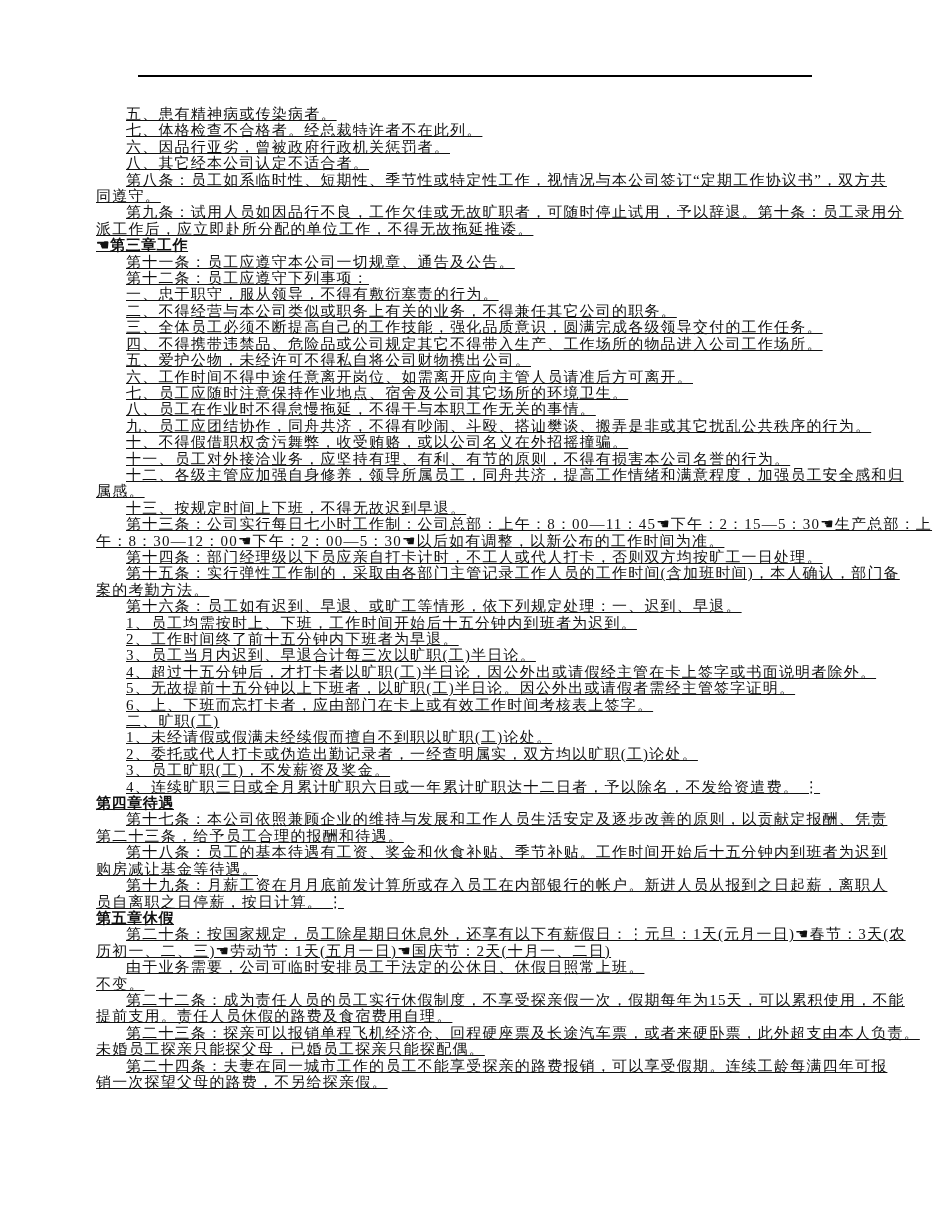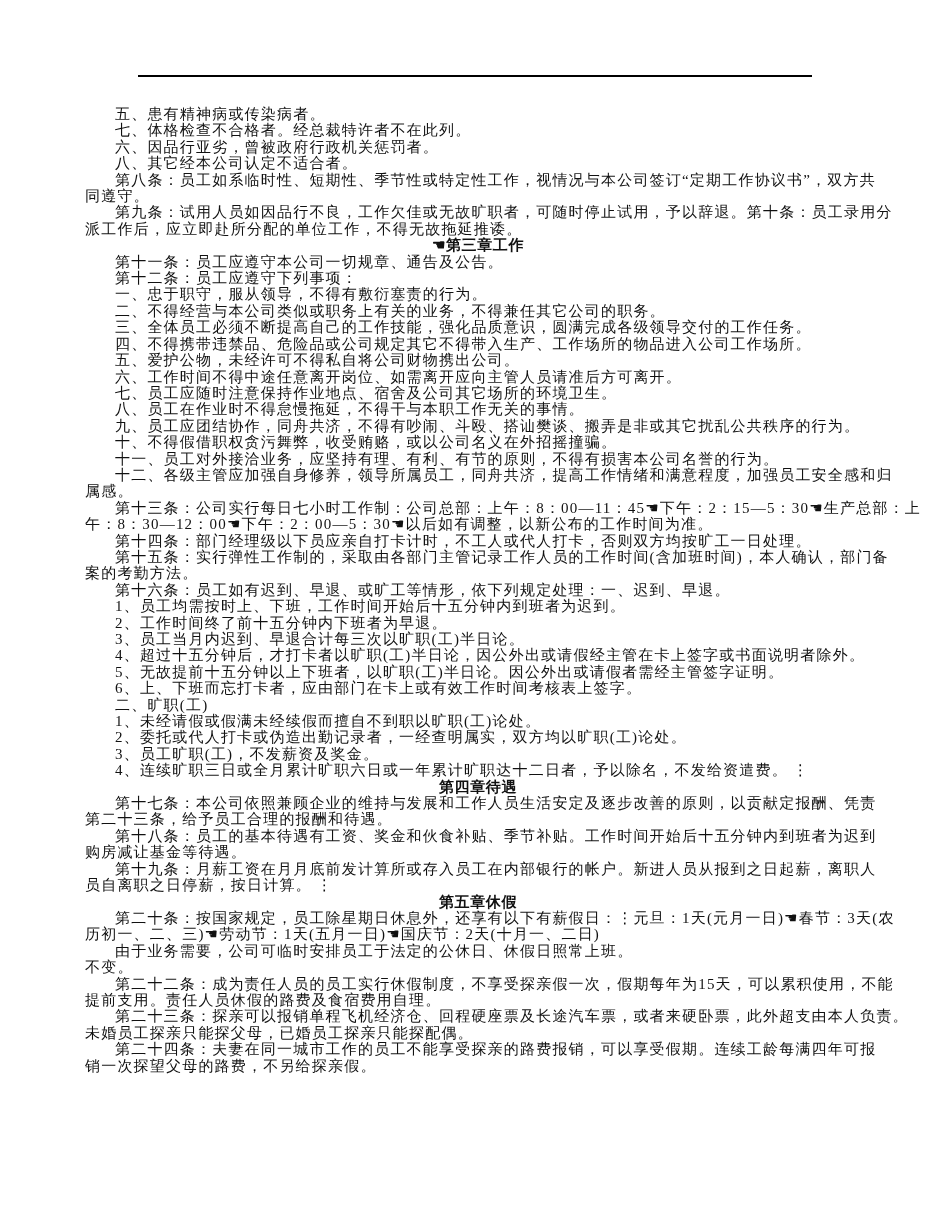--- a/index.html
+++ b/index.html
@@ -19,37 +19,37 @@
   .header-rule {
     position: absolute;
     left: 138px;
     top: 75px;
     width: 674px;
     height: 2px;
     background: #000000;
   }
   .content {
     position: absolute;
-    left: 85px;
+    left: 96px;
     top: 106px;
     width: 786px;
+    text-decoration: underline;
   }
   .ln {
     height: 16.42px;
     line-height: 16.42px;
     font-size: 15px;
     letter-spacing: 1.2px;
     white-space: nowrap;
     overflow: visible;
   }
   .ln.indent {
     text-indent: 30px;
   }
   .ln.heading {
-    text-align: center;
     font-weight: bold;
     letter-spacing: 0.6px;
   }
 </style>
 </head>
 <body>
 
 <div class="page">
   <div class="header-rule"></div>
   <div class="content" id="content">
@@ -70,20 +70,21 @@
       <div class="ln indent">四、不得携带违禁品、危险品或公司规定其它不得带入生产、工作场所的物品进入公司工作场所。</div>
       <div class="ln indent">五、爱护公物，未经许可不得私自将公司财物携出公司。</div>
       <div class="ln indent">六、工作时间不得中途任意离开岗位、如需离开应向主管人员请准后方可离开。</div>
       <div class="ln indent">七、员工应随时注意保持作业地点、宿舍及公司其它场所的环境卫生。</div>
       <div class="ln indent">八、员工在作业时不得怠慢拖延，不得干与本职工作无关的事情。</div>
       <div class="ln indent">九、员工应团结协作，同舟共济，不得有吵闹、斗殴、搭讪樊谈、搬弄是非或其它扰乱公共秩序的行为。</div>
       <div class="ln indent">十、不得假借职权贪污舞弊，收受贿赂，或以公司名义在外招摇撞骗。</div>
       <div class="ln indent">十一、员工对外接洽业务，应坚持有理、有利、有节的原则，不得有损害本公司名誉的行为。</div>
       <div class="ln indent">十二、各级主管应加强自身修养，领导所属员工，同舟共济，提高工作情绪和满意程度，加强员工安全感和归</div>
       <div class="ln cont">属感。</div>
+      <div class="ln indent">十三、按规定时间上下班，不得无故迟到早退。</div>
       <div class="ln indent">第十三条：公司实行每日七小时工作制：公司总部：上午：8：00—11：45☚下午：2：15—5：30☚生产总部：上</div>
       <div class="ln cont">午：8：30—12：00☚下午：2：00—5：30☚以后如有调整，以新公布的工作时间为准。</div>
       <div class="ln indent">第十四条：部门经理级以下员应亲自打卡计时，不工人或代人打卡，否则双方均按旷工一日处理。</div>
       <div class="ln indent">第十五条：实行弹性工作制的，采取由各部门主管记录工作人员的工作时间(含加班时间)，本人确认，部门备</div>
       <div class="ln cont">案的考勤方法。</div>
       <div class="ln indent">第十六条：员工如有迟到、早退、或旷工等情形，依下列规定处理：一、迟到、早退。</div>
       <div class="ln indent">1、员工均需按时上、下班，工作时间开始后十五分钟内到班者为迟到。</div>
       <div class="ln indent">2、工作时间终了前十五分钟内下班者为早退。</div>
       <div class="ln indent">3、员工当月内迟到、早退合计每三次以旷职(工)半日论。</div>
       <div class="ln indent">4、超过十五分钟后，才打卡者以旷职(工)半日论，因公外出或请假经主管在卡上签字或书面说明者除外。</div>

